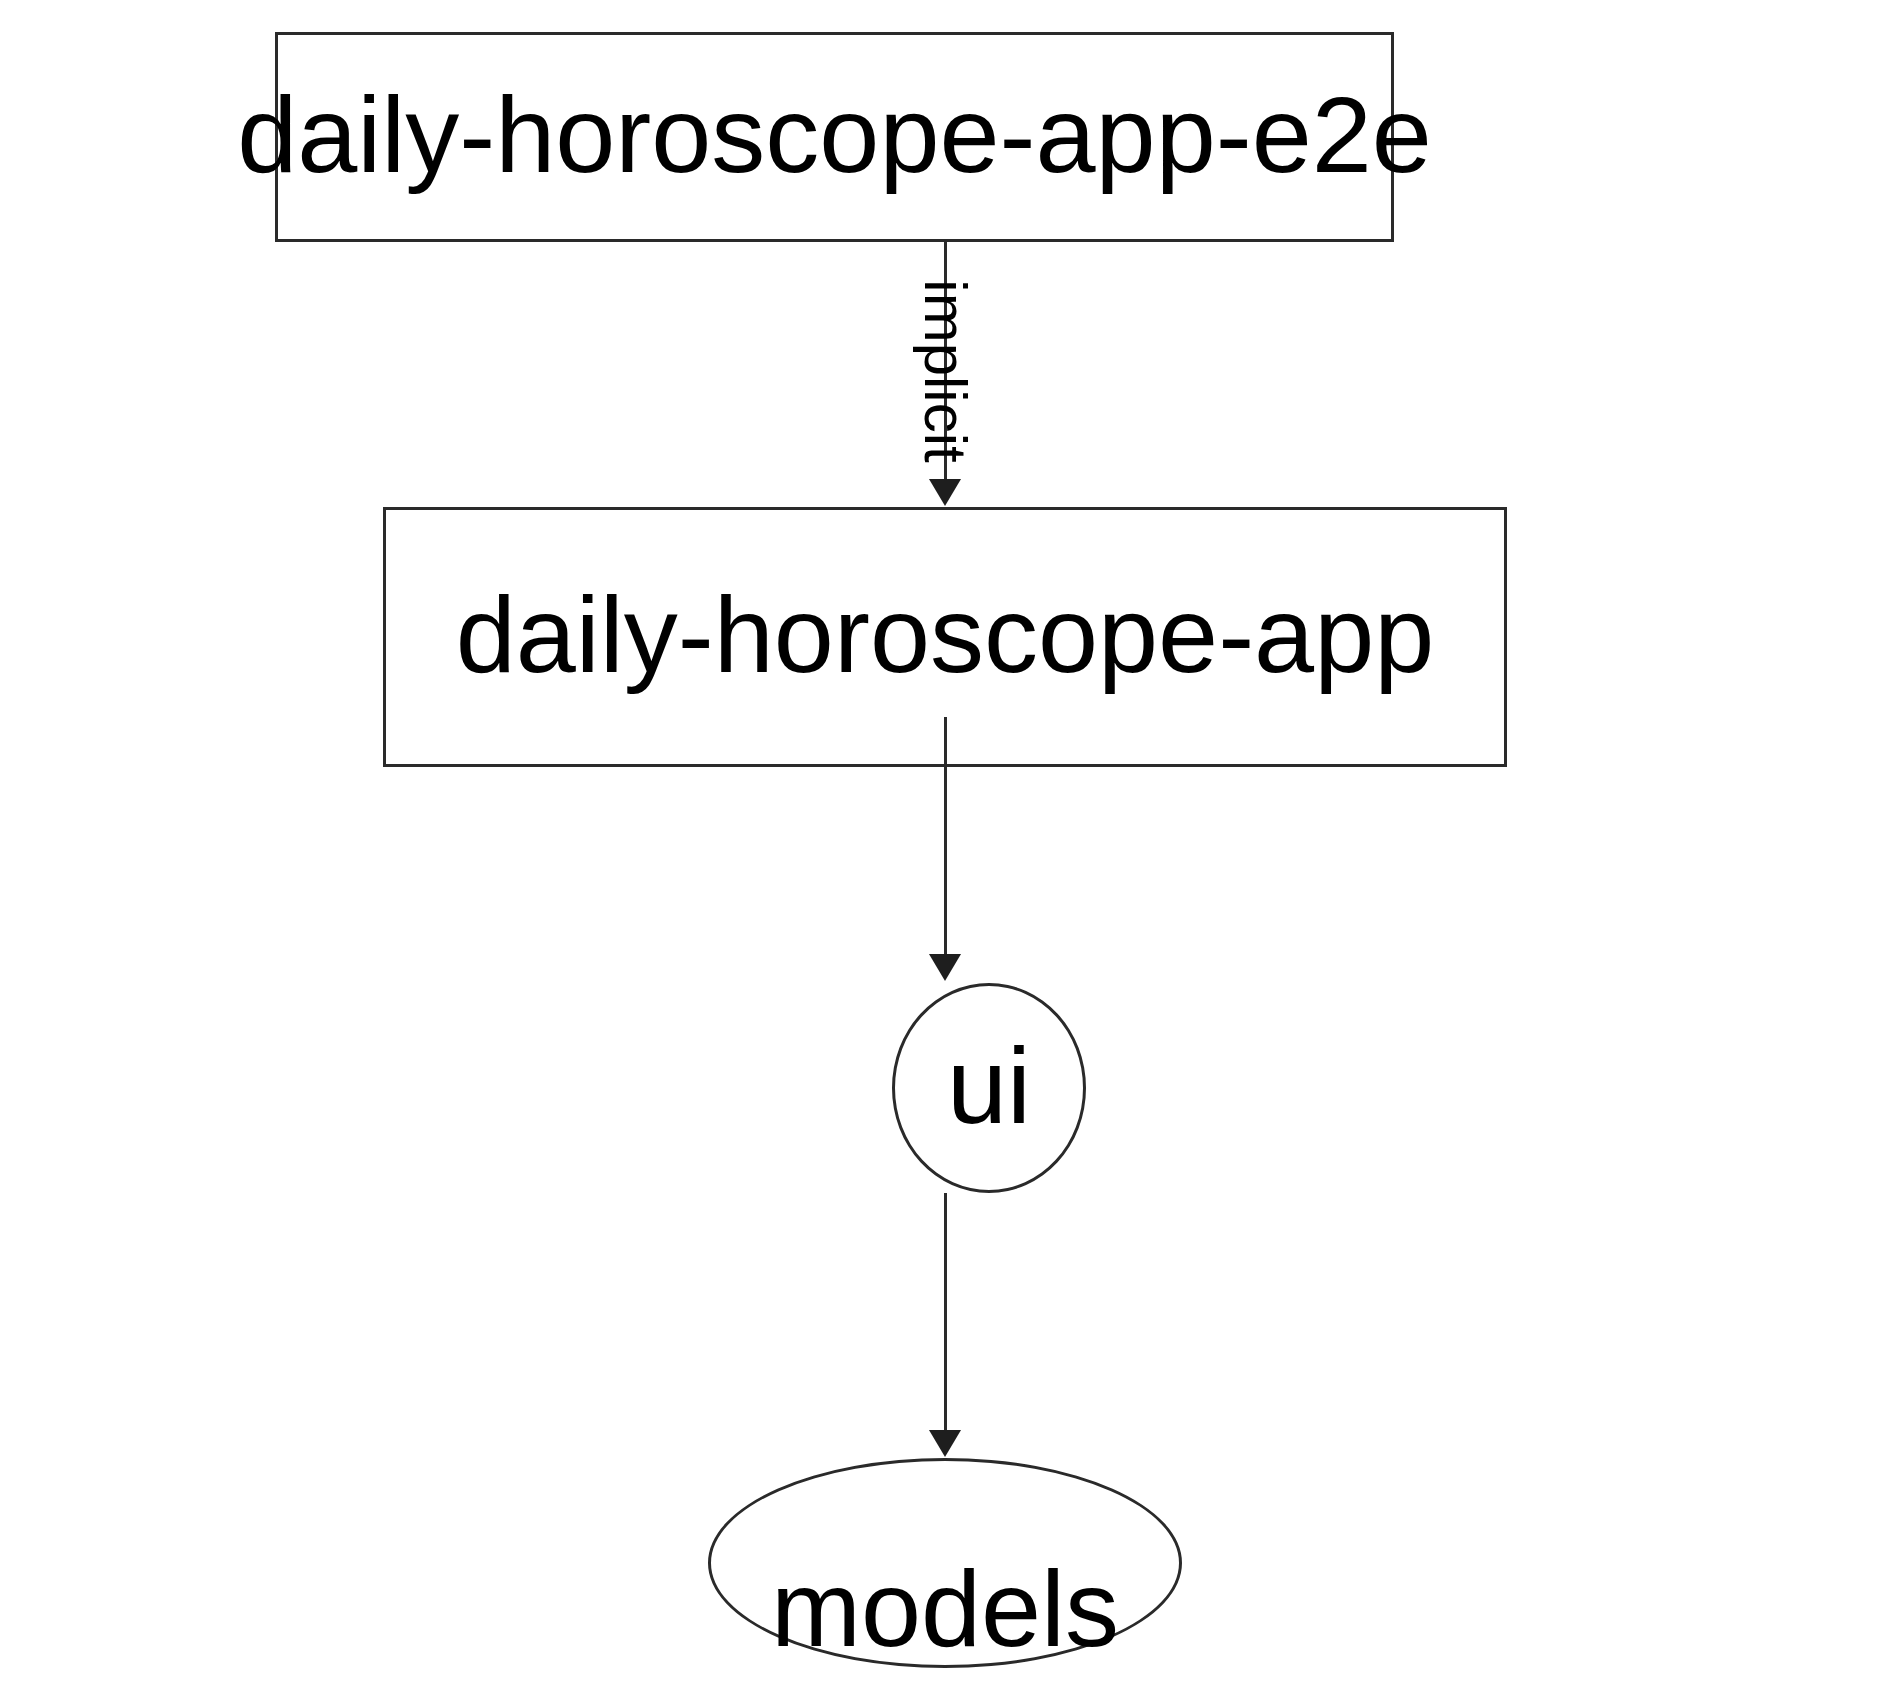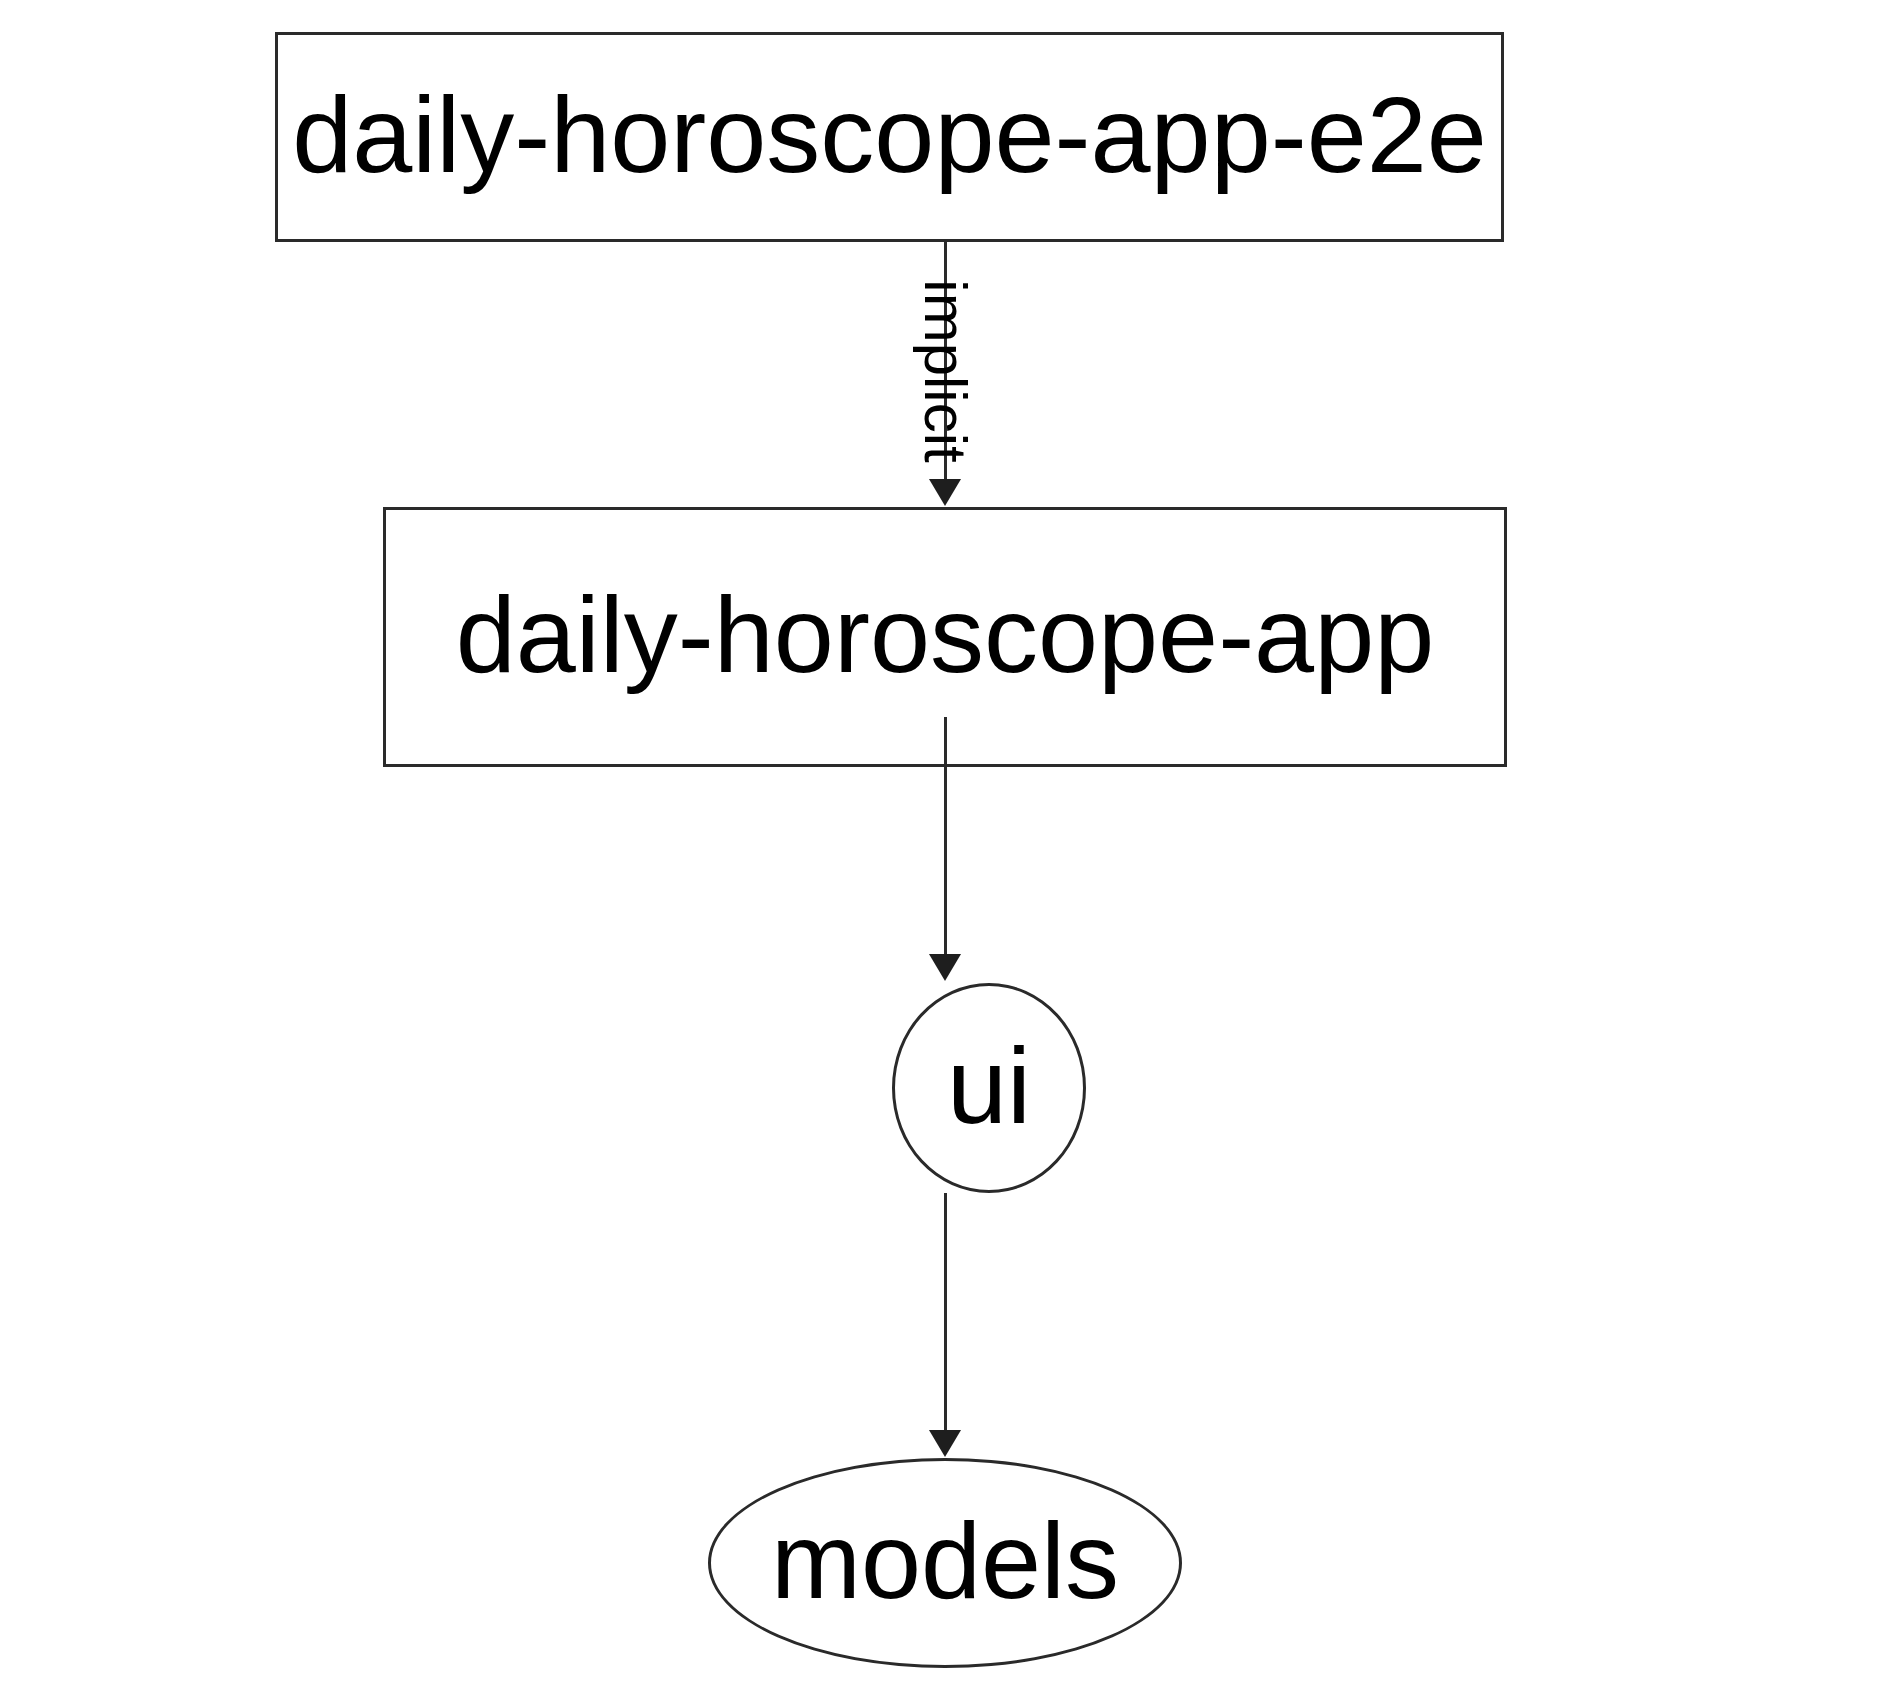--- a/index.html
+++ b/index.html
@@ -52,24 +52,24 @@
     position: absolute;
     display: inline-block;
     white-space: nowrap;
     font-size: 60px;
     line-height: 1;
     color: #000000;
     transform: translate(-50%, -50%) rotate(90deg);
   }
 
   
-  .node1 { left: 275px; top: 32px;   width: 1229px; height: 210px; }
+  .node1 { left: 275px; top: 32px;   width: 1119px; height: 210px; }
   .node2 { left: 383px; top: 507px;  width: 1124px; height: 260px; }
   .node3 { left: 892px; top: 983px;  width: 194px;  height: 210px; }
-  .node4 { left: 708px; top: 1458px; width: 474px;  height: 210px; }
+  .node4 { left: 708px; top: 1458px; width: 474px;  height: 210px; align-items: flex-end; }
 
   .e1 { left: 944px; top: 242px;  height: 238px; }
   .e2 { left: 944px; top: 717px;  height: 238px; }
   .e3 { left: 944px; top: 1193px; height: 238px; }
 
   .a1 { left: 929px; top: 479px; }
   .a2 { left: 929px; top: 954px; }
   .a3 { left: 929px; top: 1430px; }
 
   .el1 { left: 945px; top: 371px; }

